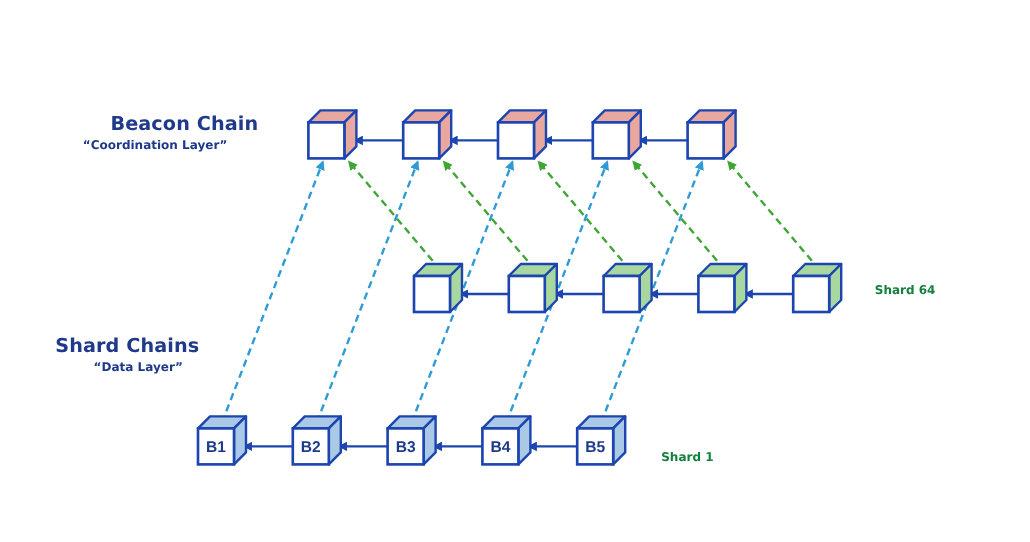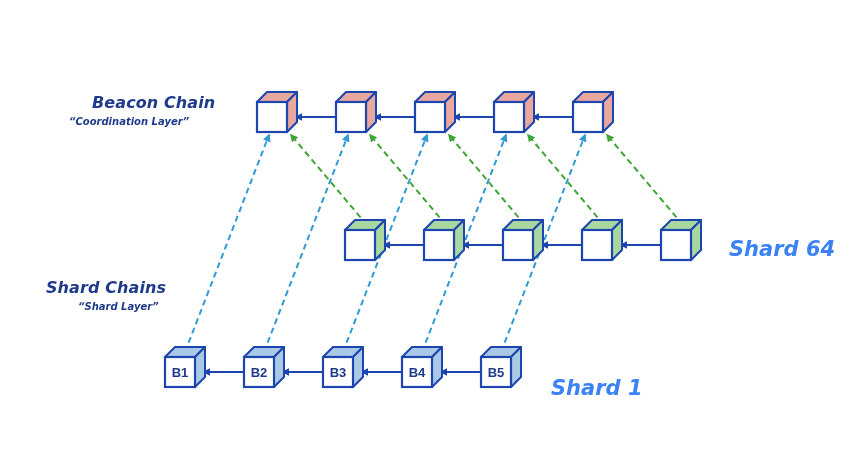--- a/index.html
+++ b/index.html
@@ -1,21 +1,21 @@
 <!DOCTYPE html>
 <html><head>
 <meta charset="utf-8">
 <style>
   html, body { margin: 0; padding: 0; background: #ffffff; }
   body { width: 858px; height: 452px; position: relative; overflow: hidden; font-family: "DejaVu Sans", sans-serif; }
   #canvas { position: absolute; left: 0; top: 0; }
-  .lbl { position: absolute; color: #1f3a8a; white-space: nowrap; font-style: italic; }
+  .lbl { position: absolute; color: #1f3a8a; white-space: nowrap; }
   .lbl-title { font-weight: bold; font-size: 16px; letter-spacing: 0.1px; }
   .lbl-sub { font-weight: bold; font-size: 10px; }
-  .lbl-shard { font-size: 21px; font-weight: bold; color: #3b82f6; text-align: center; }
+  .lbl-shard { font-size: 10px; font-weight: bold; color: #15803d; text-align: center; }
 </style>
 </head>
 <body>
 
 <svg id="canvas" width="858" height="452">
     <defs>
       <marker id="ah-solid" viewBox="0 0 10 10" refX="8" refY="5" markerWidth="4" markerHeight="4" orient="auto-start-reverse">
         <path d="M0,0 L10,5 L0,10 z" fill="#1d45b0"></path>
       </marker>
       <marker id="ah-blue" viewBox="0 0 10 10" refX="8" refY="5" markerWidth="4" markerHeight="4" orient="auto-start-reverse">
@@ -133,15 +133,15 @@
         <polygon points="511,357 521,347 521,377 511,387" fill="#a9c9e6" stroke="#1d45b0" stroke-width="2" stroke-linejoin="round"></polygon>
         <rect x="481" y="357" width="30" height="30" fill="#ffffff" stroke="#1d45b0" stroke-width="2.2"></rect>
         <text x="496" y="377" text-anchor="middle" font-family="Liberation Sans, sans-serif" font-weight="bold" font-size="13" fill="#1f3a8a">B5</text>
       </g>
     </g>
   </svg>
 
 <div class="lbl lbl-title" style="left:92px; top:93px;">Beacon Chain</div>
 <div class="lbl lbl-sub" style="left:69px; top:116px;">“Coordination Layer”</div>
 <div class="lbl lbl-title" style="left:46px; top:278px;">Shard Chains</div>
-<div class="lbl lbl-sub" style="left:78px; top:301px;">“Shard Layer”</div>
+<div class="lbl lbl-sub" style="left:78px; top:301px;">“Data Layer”</div>
 <div class="lbl lbl-shard" style="left:729px; top:237px;">Shard 64</div>
 <div class="lbl lbl-shard" style="left:551px; top:376px;">Shard 1</div>
 
 </body></html>

